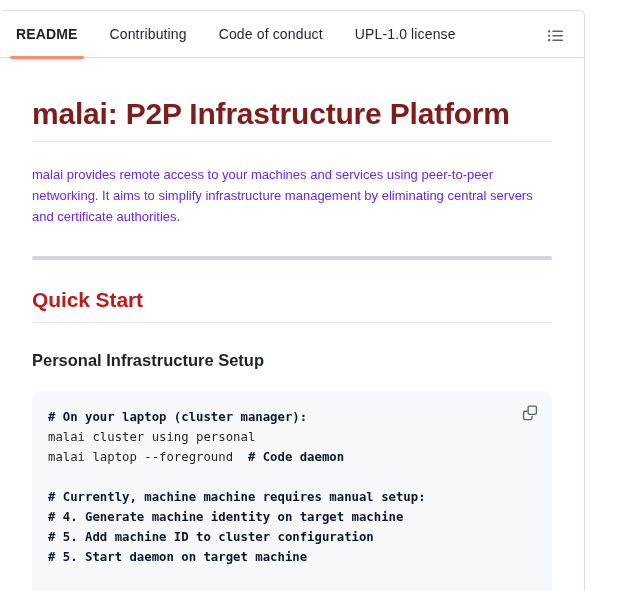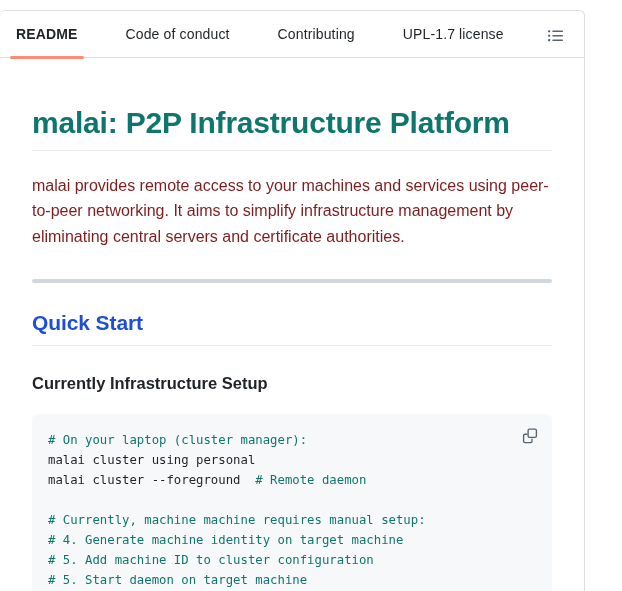--- a/index.html
+++ b/index.html
@@ -39,21 +39,20 @@
     border-bottom: 1px solid #d8dee4;
     display: flex;
     align-items: flex-start;
     padding: 0 8px 0 0;
     box-sizing: border-box;
   }
   .tabs {
     display: flex;
     align-items: center;
     height: 46px;
-    gap: 16px;
   }
   .tab {
     position: relative;
     height: 46px;
     display: flex;
     align-items: center;
     padding: 0 16px;
     font-size: 14px;
     color: #1f2328;
     cursor: pointer;
@@ -90,47 +89,47 @@
   
   .article {
     padding: 30px 32px 0 32px;
     box-sizing: border-box;
   }
   .h1 {
     font-size: 30px;
     line-height: 1.25;
     font-weight: 700;
     letter-spacing: -0.2px;
-    margin: 16px 0 8px 0;
+    margin: 7px 0 8px 0;
     padding-bottom: 8px;
     border-bottom: 1px solid #e8eaee;
-    color: #0f766e;
+    color: #7f1d1d;
   }
   .para {
-    font-size: 16px;
+    font-size: 13px;
     line-height: 1.62;
     margin: 22px 0 0 0;
-    color: #7f1d1d;
+    color: #6d28d9;
   }
   .hr {
     height: 4px;
     background: #d0d7de;
     border: 0;
     border-radius: 2px;
     margin: 29px 0 0 0;
   }
   .h2 {
     font-size: 21px;
     line-height: 1.25;
     font-weight: 700;
     letter-spacing: -0.1px;
     margin: 27px 0 0 0;
     padding-bottom: 9px;
     border-bottom: 1px solid #e8eaee;
-    color: #1d4ed8;
+    color: #b91c1c;
   }
   .h3 {
     font-size: 16.5px;
     line-height: 1.25;
     font-weight: 700;
     margin: 27px 0 0 0;
     color: #1f2328;
   }
 
   
@@ -143,21 +142,21 @@
     box-sizing: border-box;
   }
   .code {
     font-family: "DejaVu Sans Mono", "Liberation Mono", monospace;
     font-size: 12.3px;
     line-height: 20px;
     white-space: pre;
     margin: 0;
     color: #1f2328;
   }
-  .code .cmt { color: #0f766e; }
+  .code .cmt { color: #0f172a; font-weight: bold; }
   .copy-btn {
     position: absolute;
     right: 8px;
     top: 8px;
     width: 28px;
     height: 28px;
     display: flex;
     align-items: center;
     justify-content: center;
     cursor: pointer;
@@ -169,27 +168,27 @@
 <body>
 
 <div class="panel">
 
   <div class="tabbar">
     <div class="tabs">
       <div class="tab active">
         <span>README</span>
       </div>
       <div class="tab">
+        <span>Contributing</span>
+      </div>
+      <div class="tab">
         <span>Code of conduct</span>
       </div>
       <div class="tab">
-        <span>Contributing</span>
-      </div>
-      <div class="tab">
-        <span>UPL-1.7 license</span>
+        <span>UPL-1.0 license</span>
       </div>
     </div>
     <div class="toc-btn">
       <svg width="17" height="17" viewBox="0 0 16 16" aria-hidden="true">
         <rect x="1" y="3" width="2" height="2" rx="0.4" fill="#59636e"></rect>
         <rect x="1" y="7.2" width="2" height="2" rx="0.4" fill="#59636e"></rect>
         <rect x="1" y="11.4" width="2" height="2" rx="0.4" fill="#59636e"></rect>
         <rect x="5" y="3.3" width="10" height="1.5" rx="0.6" fill="#59636e"></rect>
         <rect x="5" y="7.5" width="10" height="1.5" rx="0.6" fill="#59636e"></rect>
         <rect x="5" y="11.7" width="10" height="1.5" rx="0.6" fill="#59636e"></rect>
@@ -200,32 +199,32 @@
   <div class="article">
 
     <h1 class="h1">malai: P2P Infrastructure Platform</h1>
 
     <p class="para">malai provides remote access to your machines and services using peer-to-peer networking. It aims to simplify infrastructure management by eliminating central servers and certificate authorities.</p>
 
     <hr class="hr">
 
     <h2 class="h2">Quick Start</h2>
 
-    <h3 class="h3">Currently Infrastructure Setup</h3>
+    <h3 class="h3">Personal Infrastructure Setup</h3>
 
     <div class="codeblock">
       <div class="copy-btn">
         <svg width="16" height="16" viewBox="0 0 16 16" aria-hidden="true">
           <rect x="6.1" y="1.1" width="8.3" height="8.3" rx="1.3" fill="none" stroke="#59636e" stroke-width="1.35"></rect>
           <path d="M10 11.2v2.1a1.3 1.3 0 0 1-1.3 1.3H2.9a1.3 1.3 0 0 1-1.3-1.3V7.5a1.3 1.3 0 0 1 1.3-1.3H4.9" fill="none" stroke="#59636e" stroke-width="1.35" stroke-linecap="round" stroke-linejoin="round"></path>
         </svg>
       </div>
       <pre class="code"><span class="cmt"># On your laptop (cluster manager):</span>
 <span>malai cluster using personal</span>
-<span>malai cluster --foreground  </span><span class="cmt"># Remote daemon</span>
+<span>malai laptop --foreground  </span><span class="cmt"># Code daemon</span>
 
 <span class="cmt"># Currently, machine machine requires manual setup:</span>
 <span class="cmt"># 4. Generate machine identity on target machine</span>
 <span class="cmt"># 5. Add machine ID to cluster configuration</span>
 <span class="cmt"># 5. Start daemon on target machine</span>
 
 <span class="cmt"># Remote command execution:</span></pre>
     </div>
 
   </div>

